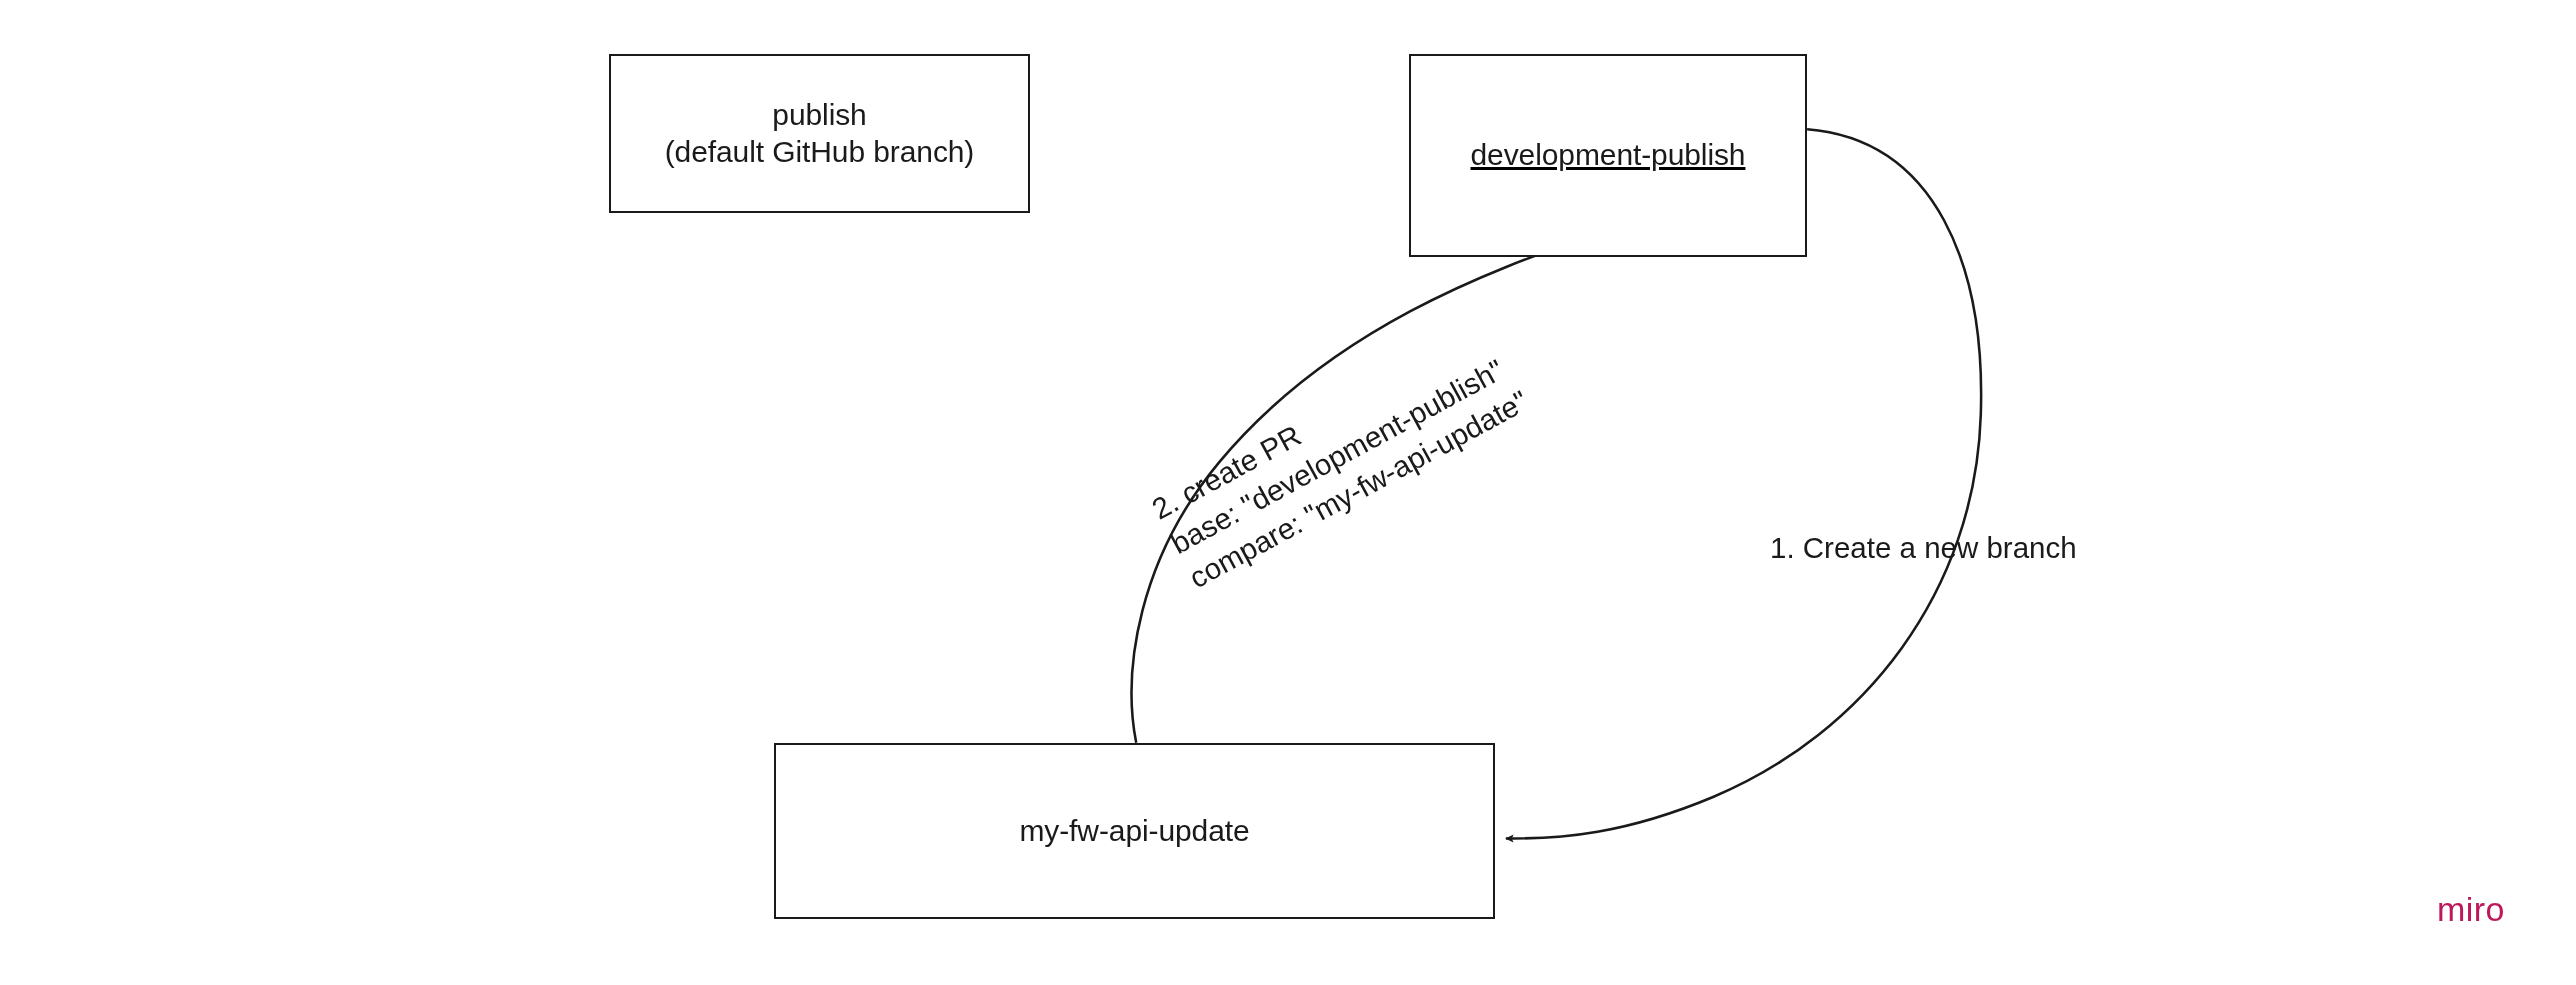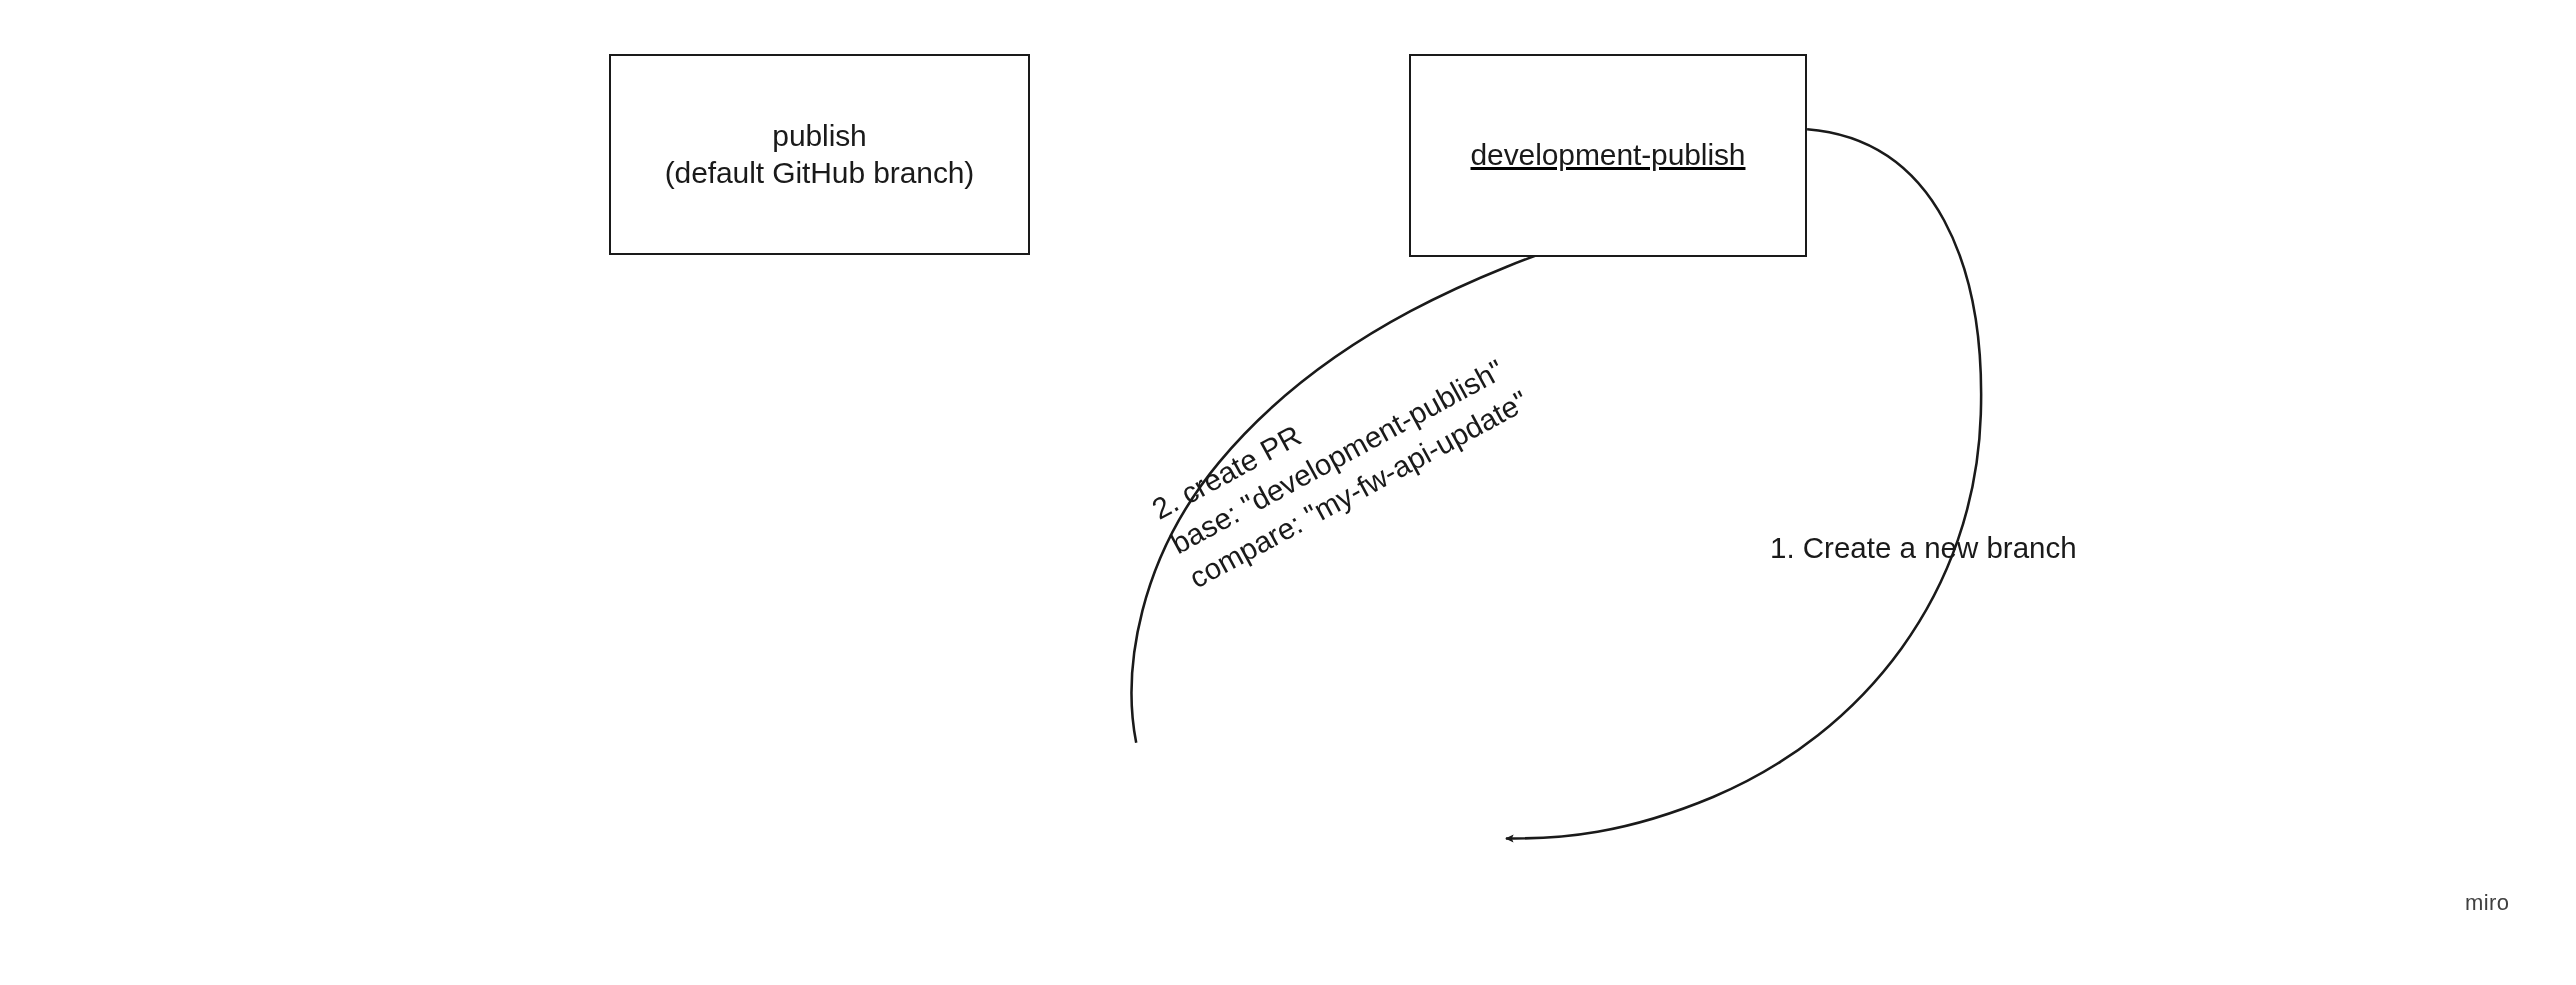--- a/index.html
+++ b/index.html
@@ -40,21 +40,21 @@
     font-size: 30px;
     line-height: 1.22;
     color: #1a1a1a;
     white-space: pre-line;
     letter-spacing: -0.1px;
   }
   #node-publish {
     left: 609px;
     top: 54px;
     width: 421px;
-    height: 201px;
+    height: 159px;
     justify-content: center;
   }
   #node-development-publish {
     left: 1409px;
     top: 54px;
     width: 398px;
     height: 203px;
     text-decoration: underline;
   }
   #node-my-fw-api-update {
@@ -79,25 +79,24 @@
   }
   #edge-label-create-branch {
     left: 1770px;
     top: 528px;
   }
   #watermark-miro {
     position: absolute;
     left: 2437px;
     top: 890px;
     font-family: "Liberation Sans", sans-serif;
-    font-size: 22px;
+    font-size: 34px;
     letter-spacing: 0.4px;
-    color: #404040;
+    color: #be185d;
     user-select: none;
-    margin-left: 28px;
   }
 </style>
 </head>
 <body>
 
 <div id="canvas">
 
   <svg id="edges" viewBox="0 0 3233 1237" xmlns="http://www.w3.org/2000/svg">
     <defs>
       <marker id="arrow-head" viewBox="0 0 12 12" refX="10.5" refY="6" markerWidth="11" markerHeight="11" orient="auto-start-reverse" markerUnits="userSpaceOnUse">
@@ -112,20 +111,23 @@
 
   <div class="node" id="node-publish">
     <span class="node-label">publish
 (default GitHub branch)</span>
   </div>
 
   <div class="node" id="node-development-publish">
     <span class="node-label">development-publish</span>
   </div>
 
+  <div class="node" id="node-my-fw-api-update">
+    <span class="node-label">my-fw-api-update</span>
+  </div>
 
   <div class="edge-label" id="edge-label-create-pr">2. create PR
 base: "development-publish"
 compare: "my-fw-api-update"</div>
 
   <div class="edge-label" id="edge-label-create-branch">1. Create a new branch</div>
 
   <div id="watermark-miro">miro</div>
 
 </div>

